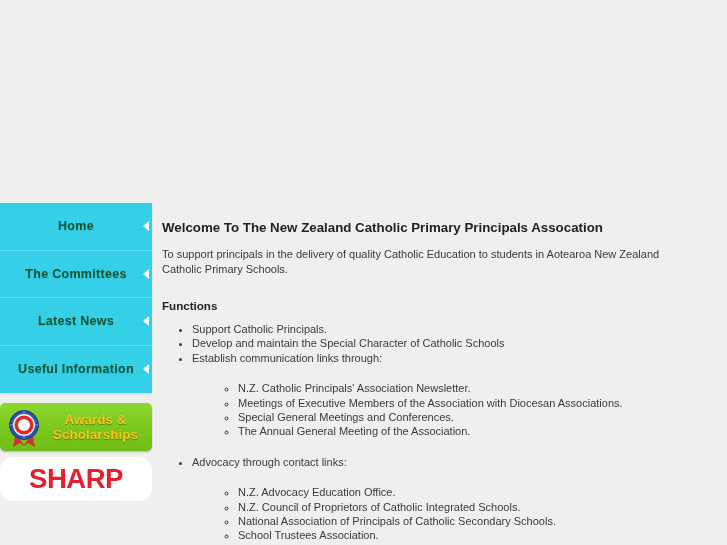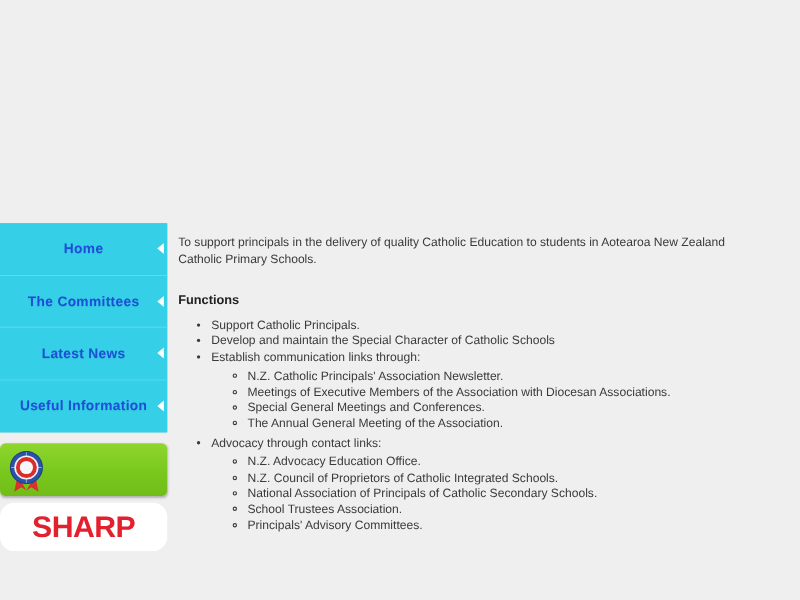--- a/index.html
+++ b/index.html
@@ -47,21 +47,21 @@
     padding: 0;
     margin: 0;
     list-style: none;
     box-shadow: 0 1px 2px rgba(0,0,0,0.12);
   }
   .nav-item {
     position: relative;
     height: 47.5px;
     line-height: 47.5px;
     text-align: center;
-    color: #1d4ed8;
+    color: #14532d;
     font-size: 12.5px;
     font-weight: bold;
     letter-spacing: 0.3px;
     background: #35cfe8;
     border-bottom: 1px solid #5ddbef;
     cursor: pointer;
     box-sizing: border-box;
     user-select: none;
   }
   .nav-item:last-child {
@@ -199,21 +199,21 @@
     list-style-type: disc;
   }
   #functions-list > li {
     font-size: 11px;
     line-height: 14.4px;
     color: #3a3a3a;
     margin: 0;
     padding: 0;
   }
   .sub-list {
-    margin: 3px;
+    margin: 16px;
     padding-left: 30px;
     list-style-type: circle;
   }
   .sub-list > li {
     font-size: 11px;
     line-height: 14.4px;
     color: #3a3a3a;
   }
 </style>
 </head>
@@ -255,31 +255,36 @@
           <circle cx="19" cy="19" r="9.5" fill="#dd2b28"></circle>
           <circle cx="19" cy="19" r="6" fill="#f6f7fa"></circle>
           <g stroke="#ffffff" stroke-width="0.8" opacity="0.55">
             <line x1="19" y1="5" x2="19" y2="9"></line>
             <line x1="33" y1="19" x2="29" y2="19"></line>
             <line x1="19" y1="33" x2="19" y2="29"></line>
             <line x1="5" y1="19" x2="9" y2="19"></line>
           </g>
         </svg>
       </div>
+      <div id="awards-text">
+        <span>Awards &amp;</span><br>
+        <span>Scholarships</span>
+      </div>
     </div>
 
 
     <div class="side-banner" id="sharp-banner">
       <div id="sharp-logo">SHARP</div>
     </div>
 
   </div>
 
   <div id="content">
 
+    <h1 id="page-title">Welcome To The New Zealand Catholic Primary Principals Assocation</h1>
 
     <p id="purpose-text">To support principals in the delivery of quality Catholic Education to students in Aotearoa New Zealand Catholic Primary Schools.</p>
 
     <h2 class="section-heading">Functions</h2>
 
     <ul id="functions-list">
       <li>
         <span>Support Catholic Principals.</span>
       </li>
       <li>

